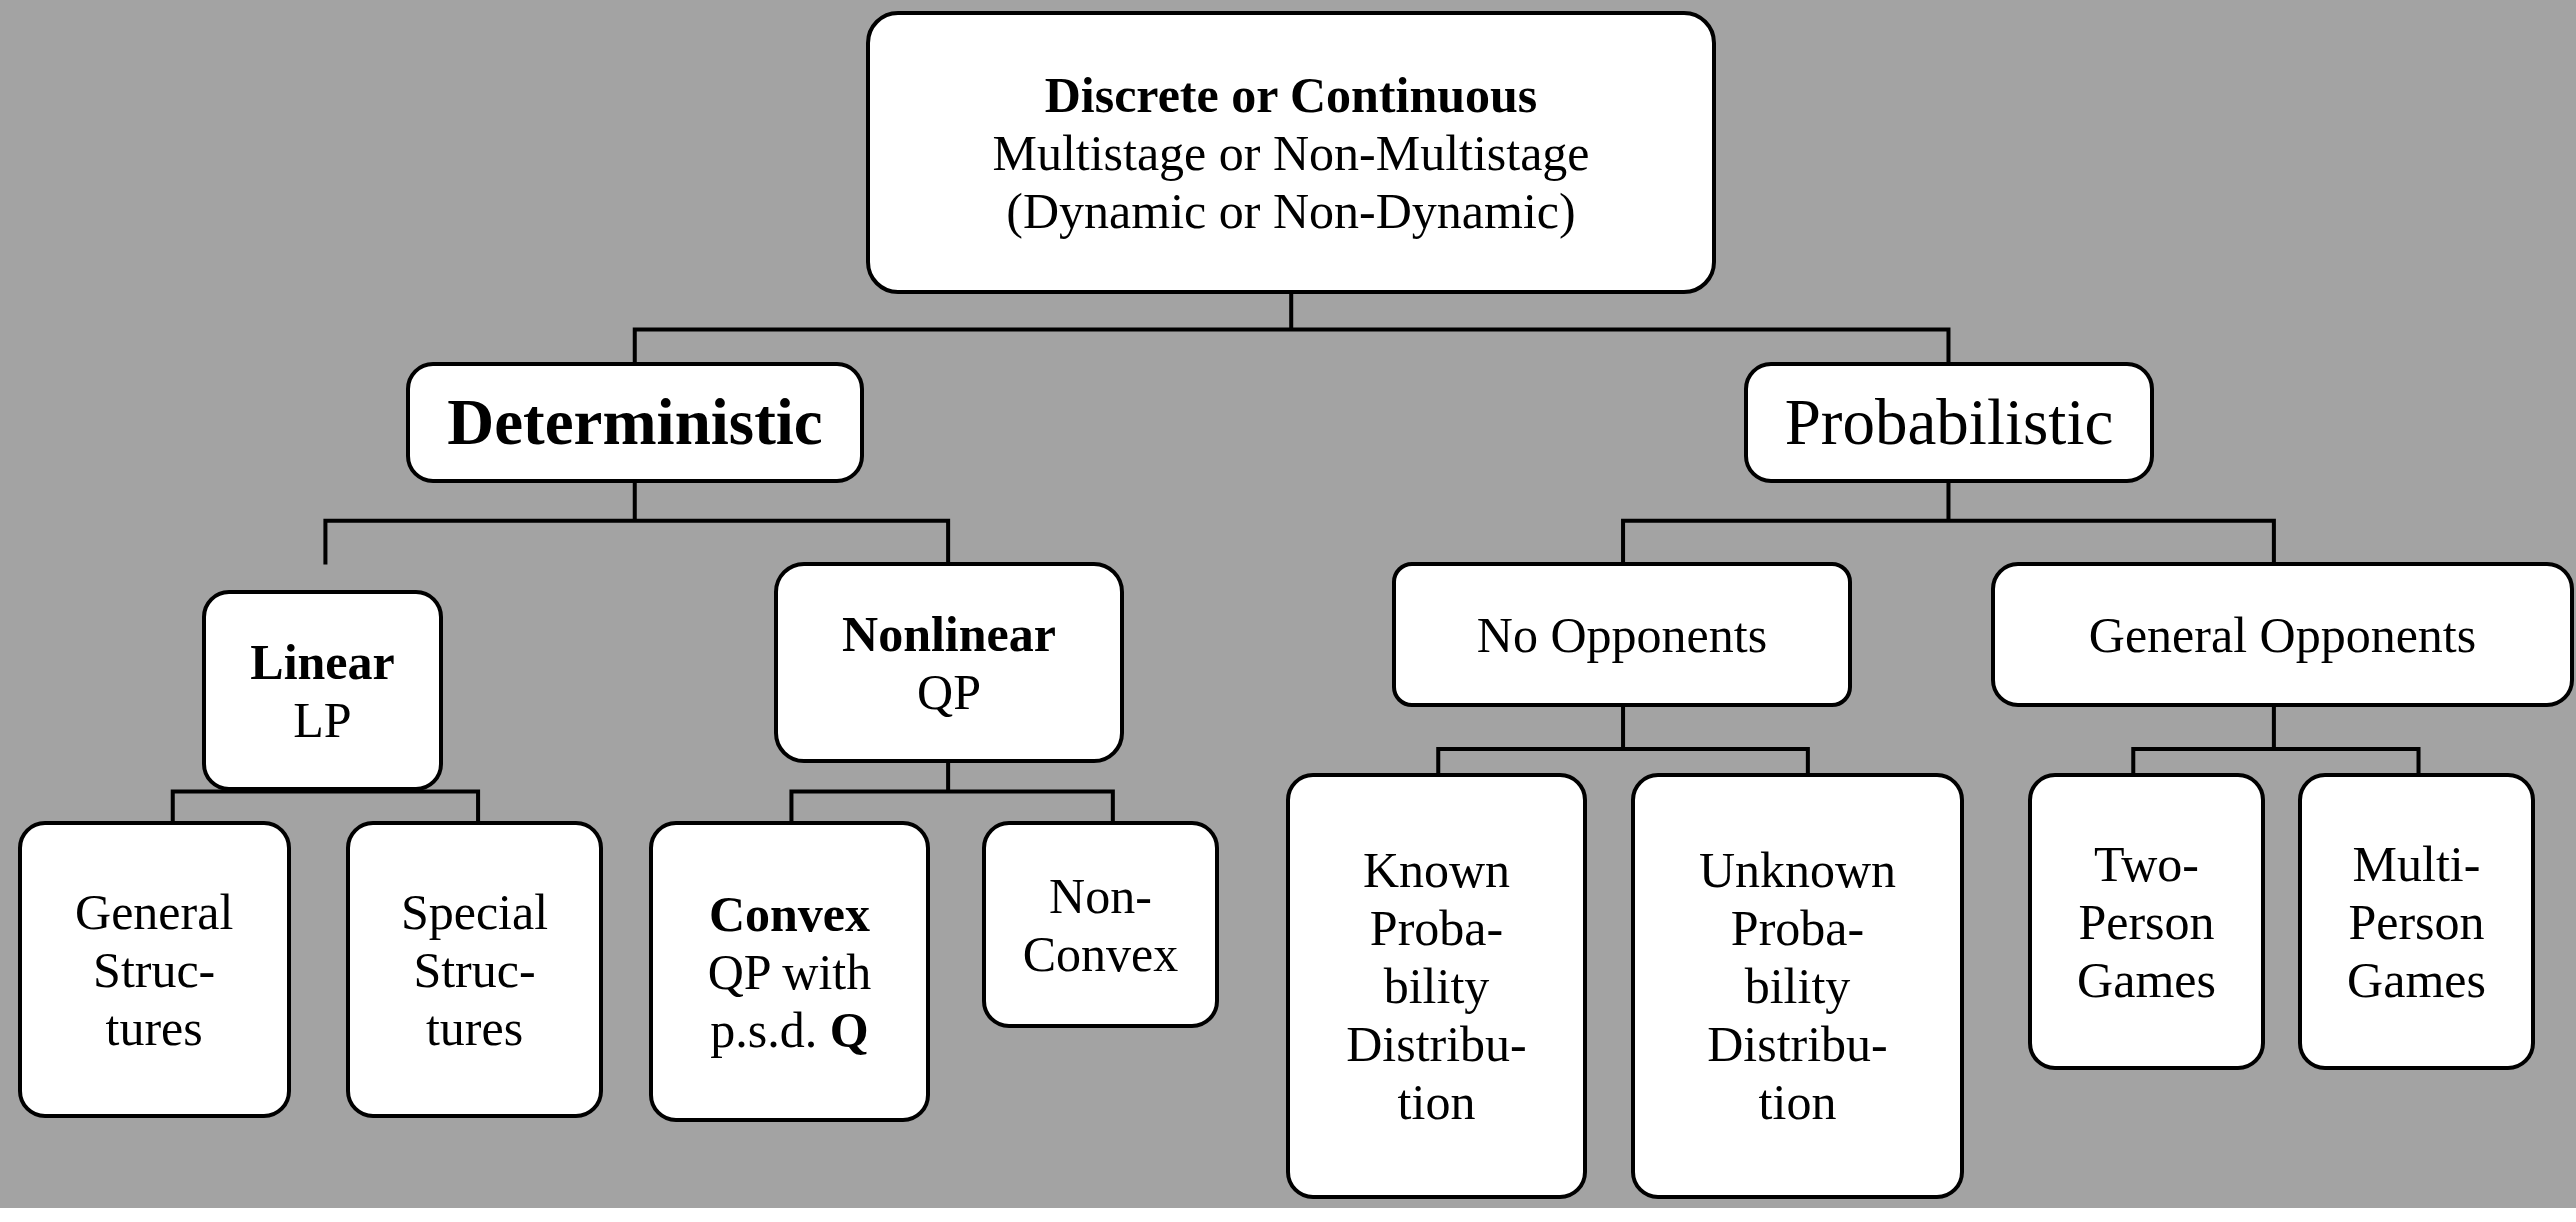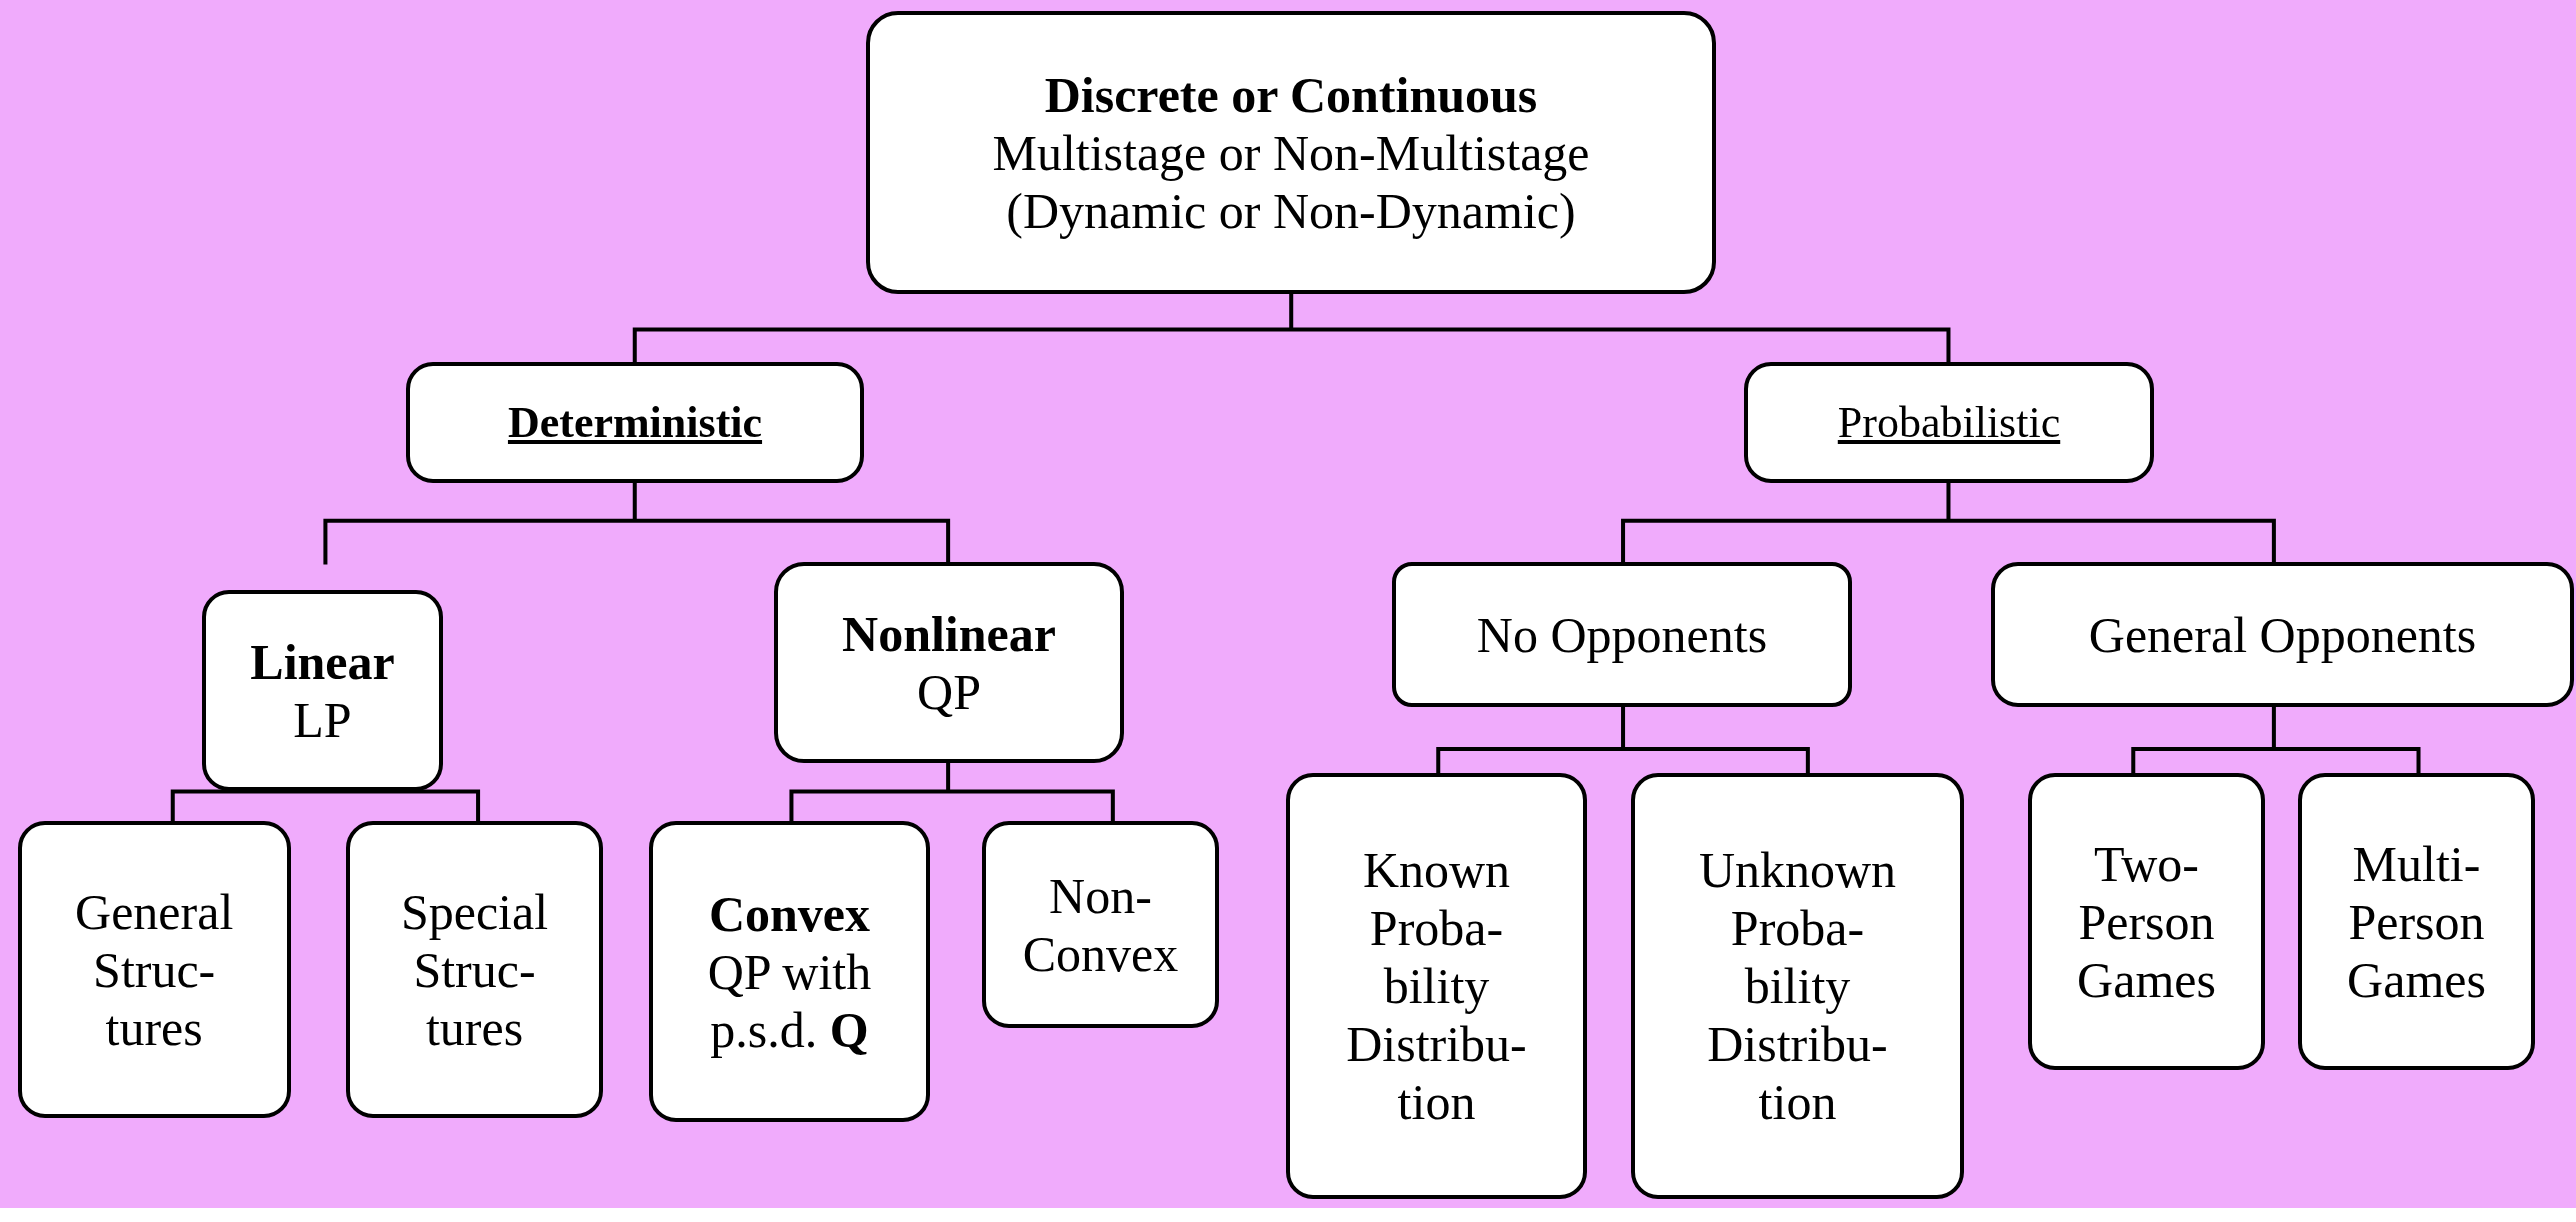--- a/index.html
+++ b/index.html
@@ -4,21 +4,21 @@
 <style>
   html, body {
     margin: 0;
     padding: 0;
     background: #ffffff;
   }
   #canvas {
     position: relative;
     width: 2576px;
     height: 1208px;
-    background: #f0abfc;
+    background: #a3a3a3;
     font-family: "Liberation Serif", "DejaVu Serif", serif;
     color: #000000;
     overflow: hidden;
   }
   
   #wires {
     position: absolute;
     left: 0; top: 0;
     width: 2576px; height: 1223px;
     z-index: 1;
@@ -35,21 +35,21 @@
     flex-direction: column;
     align-items: center;
     justify-content: center;
     text-align: center;
     line-height: 1.16;
     padding: 3.2px 8px;
   }
   .line { display: block; white-space: pre; }
   .b { font-weight: bold; }
   .fs-root   { font-size: 50px; }
-  .fs-l2     { font-size: 44px; text-decoration: underline; }
+  .fs-l2     { font-size: 65px; }
   .fs-l3     { font-size: 50px; }
   .fs-leaf   { font-size: 50px; }
 </style>
 </head>
 <body>
 
 <div id="canvas">
 
   <svg id="wires" viewBox="0 0 3206 1522" width="2576" height="1223" xmlns="http://www.w3.org/2000/svg">
     <g stroke="#000000" stroke-width="5" fill="none" stroke-linecap="square">

